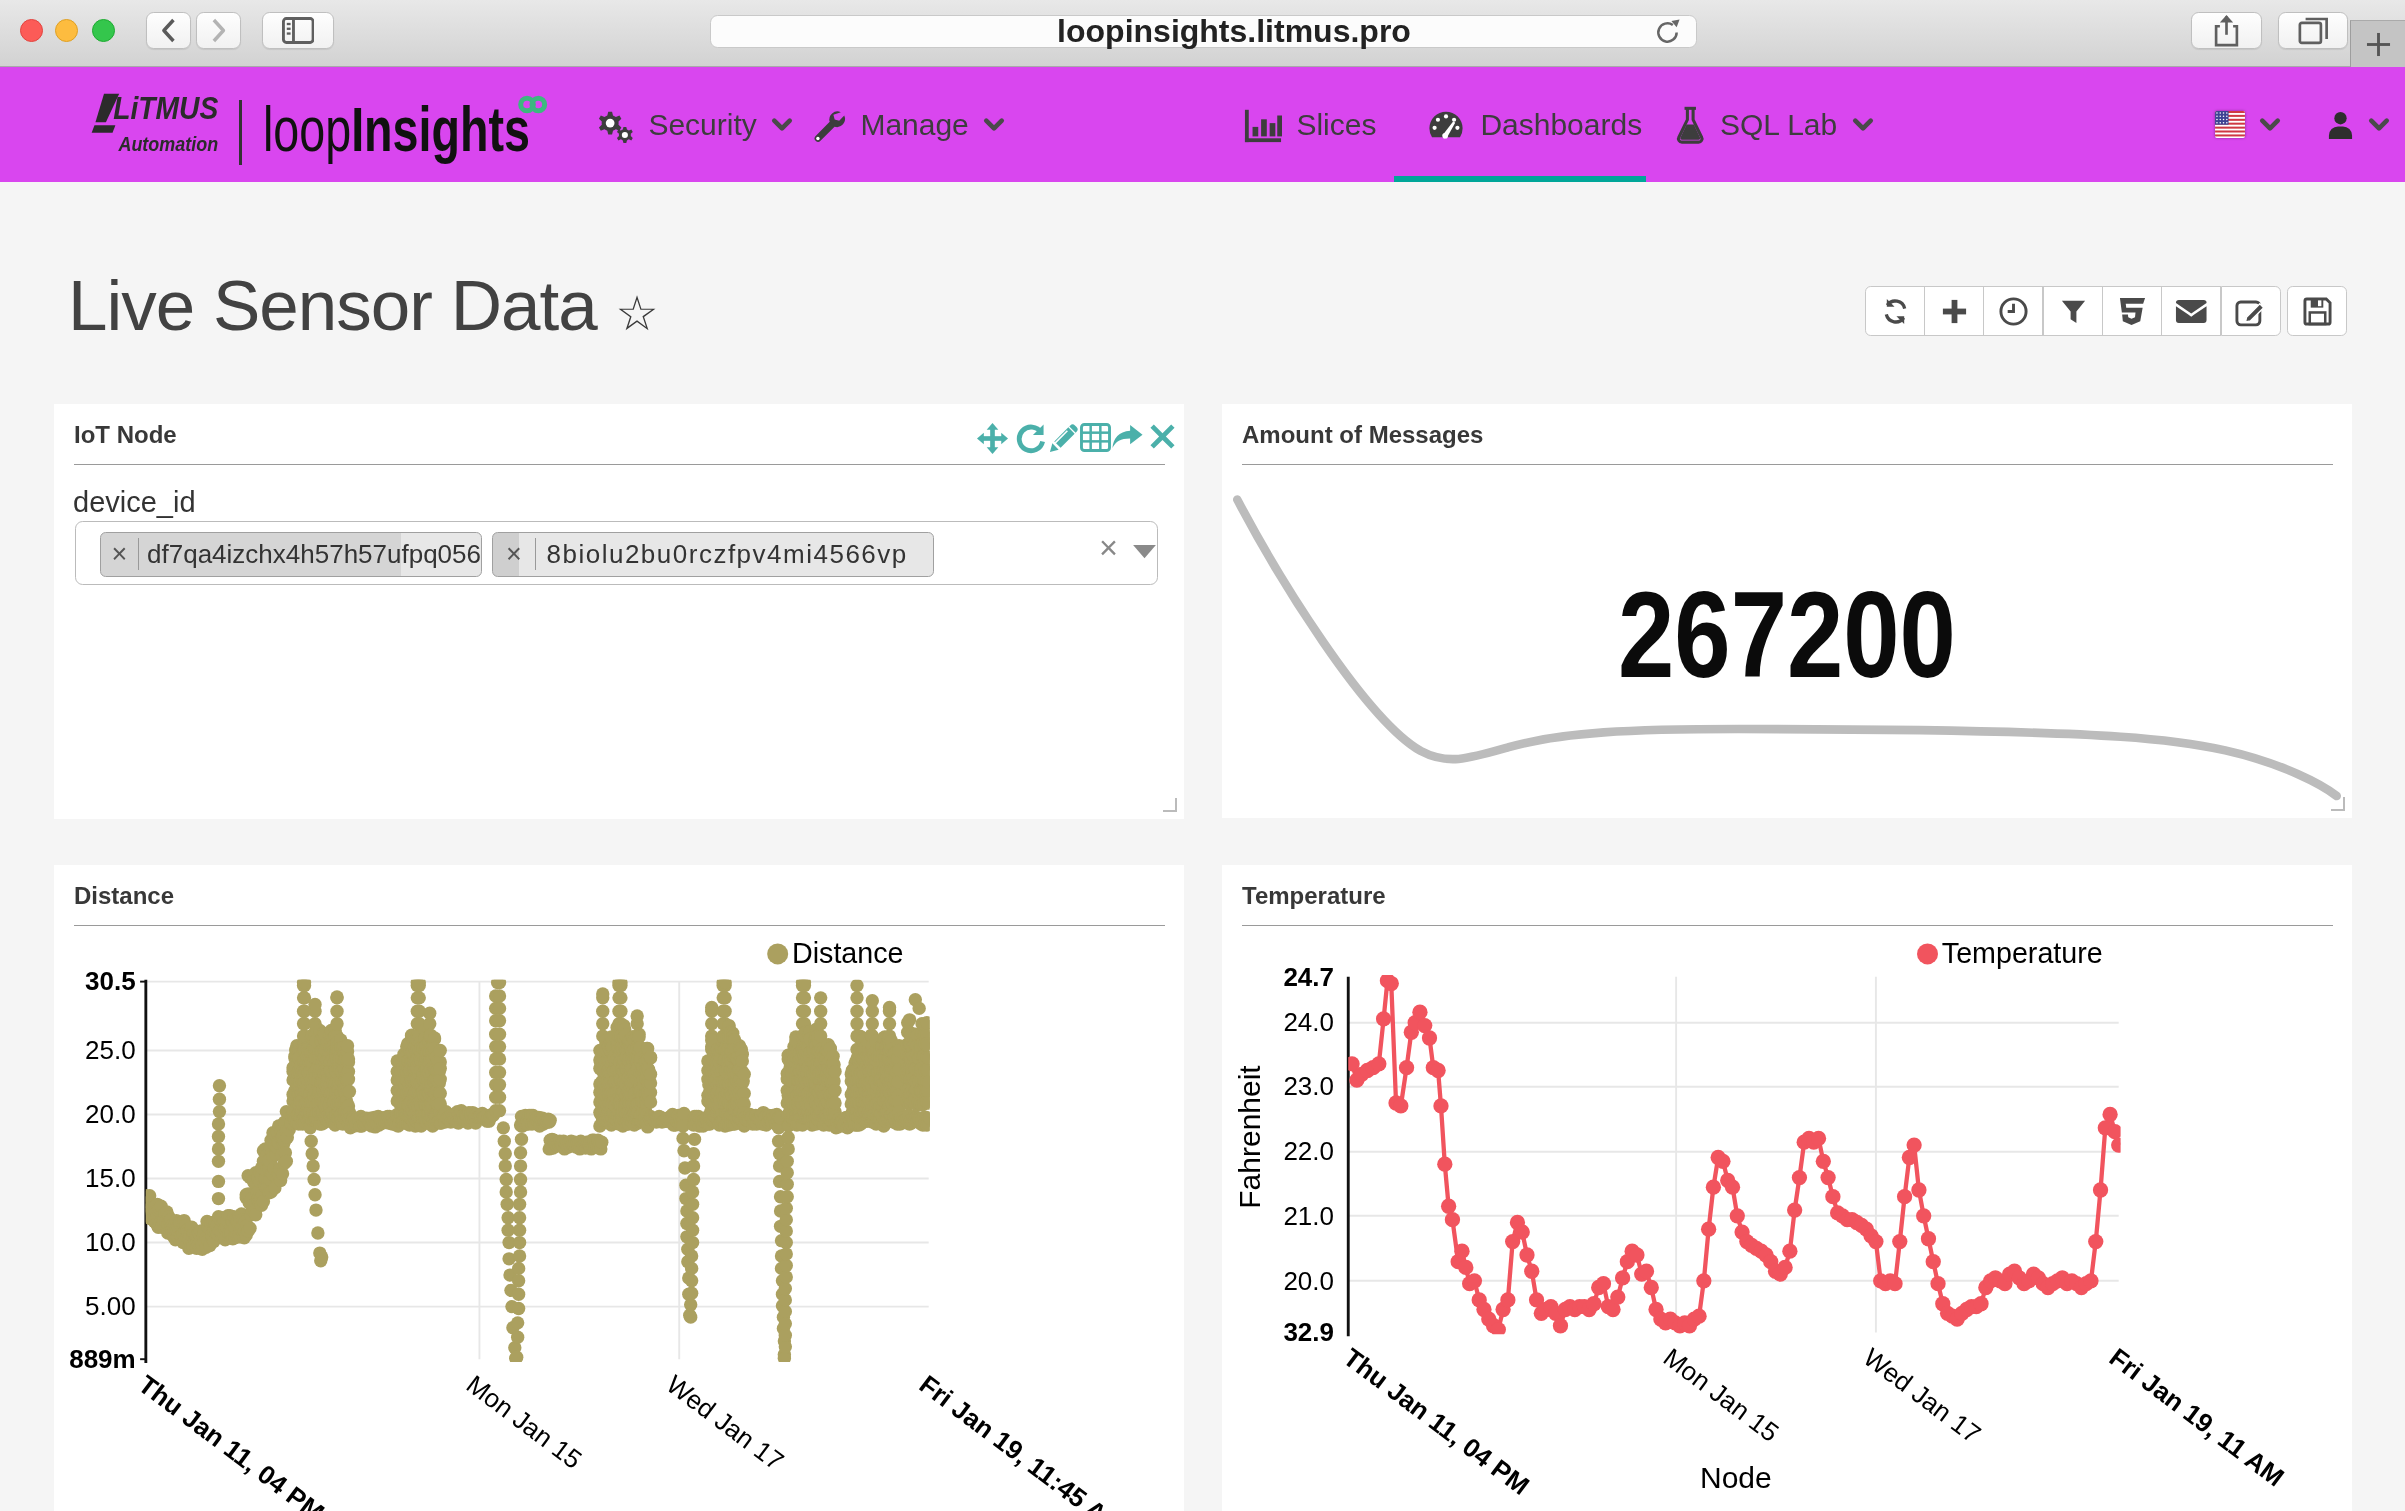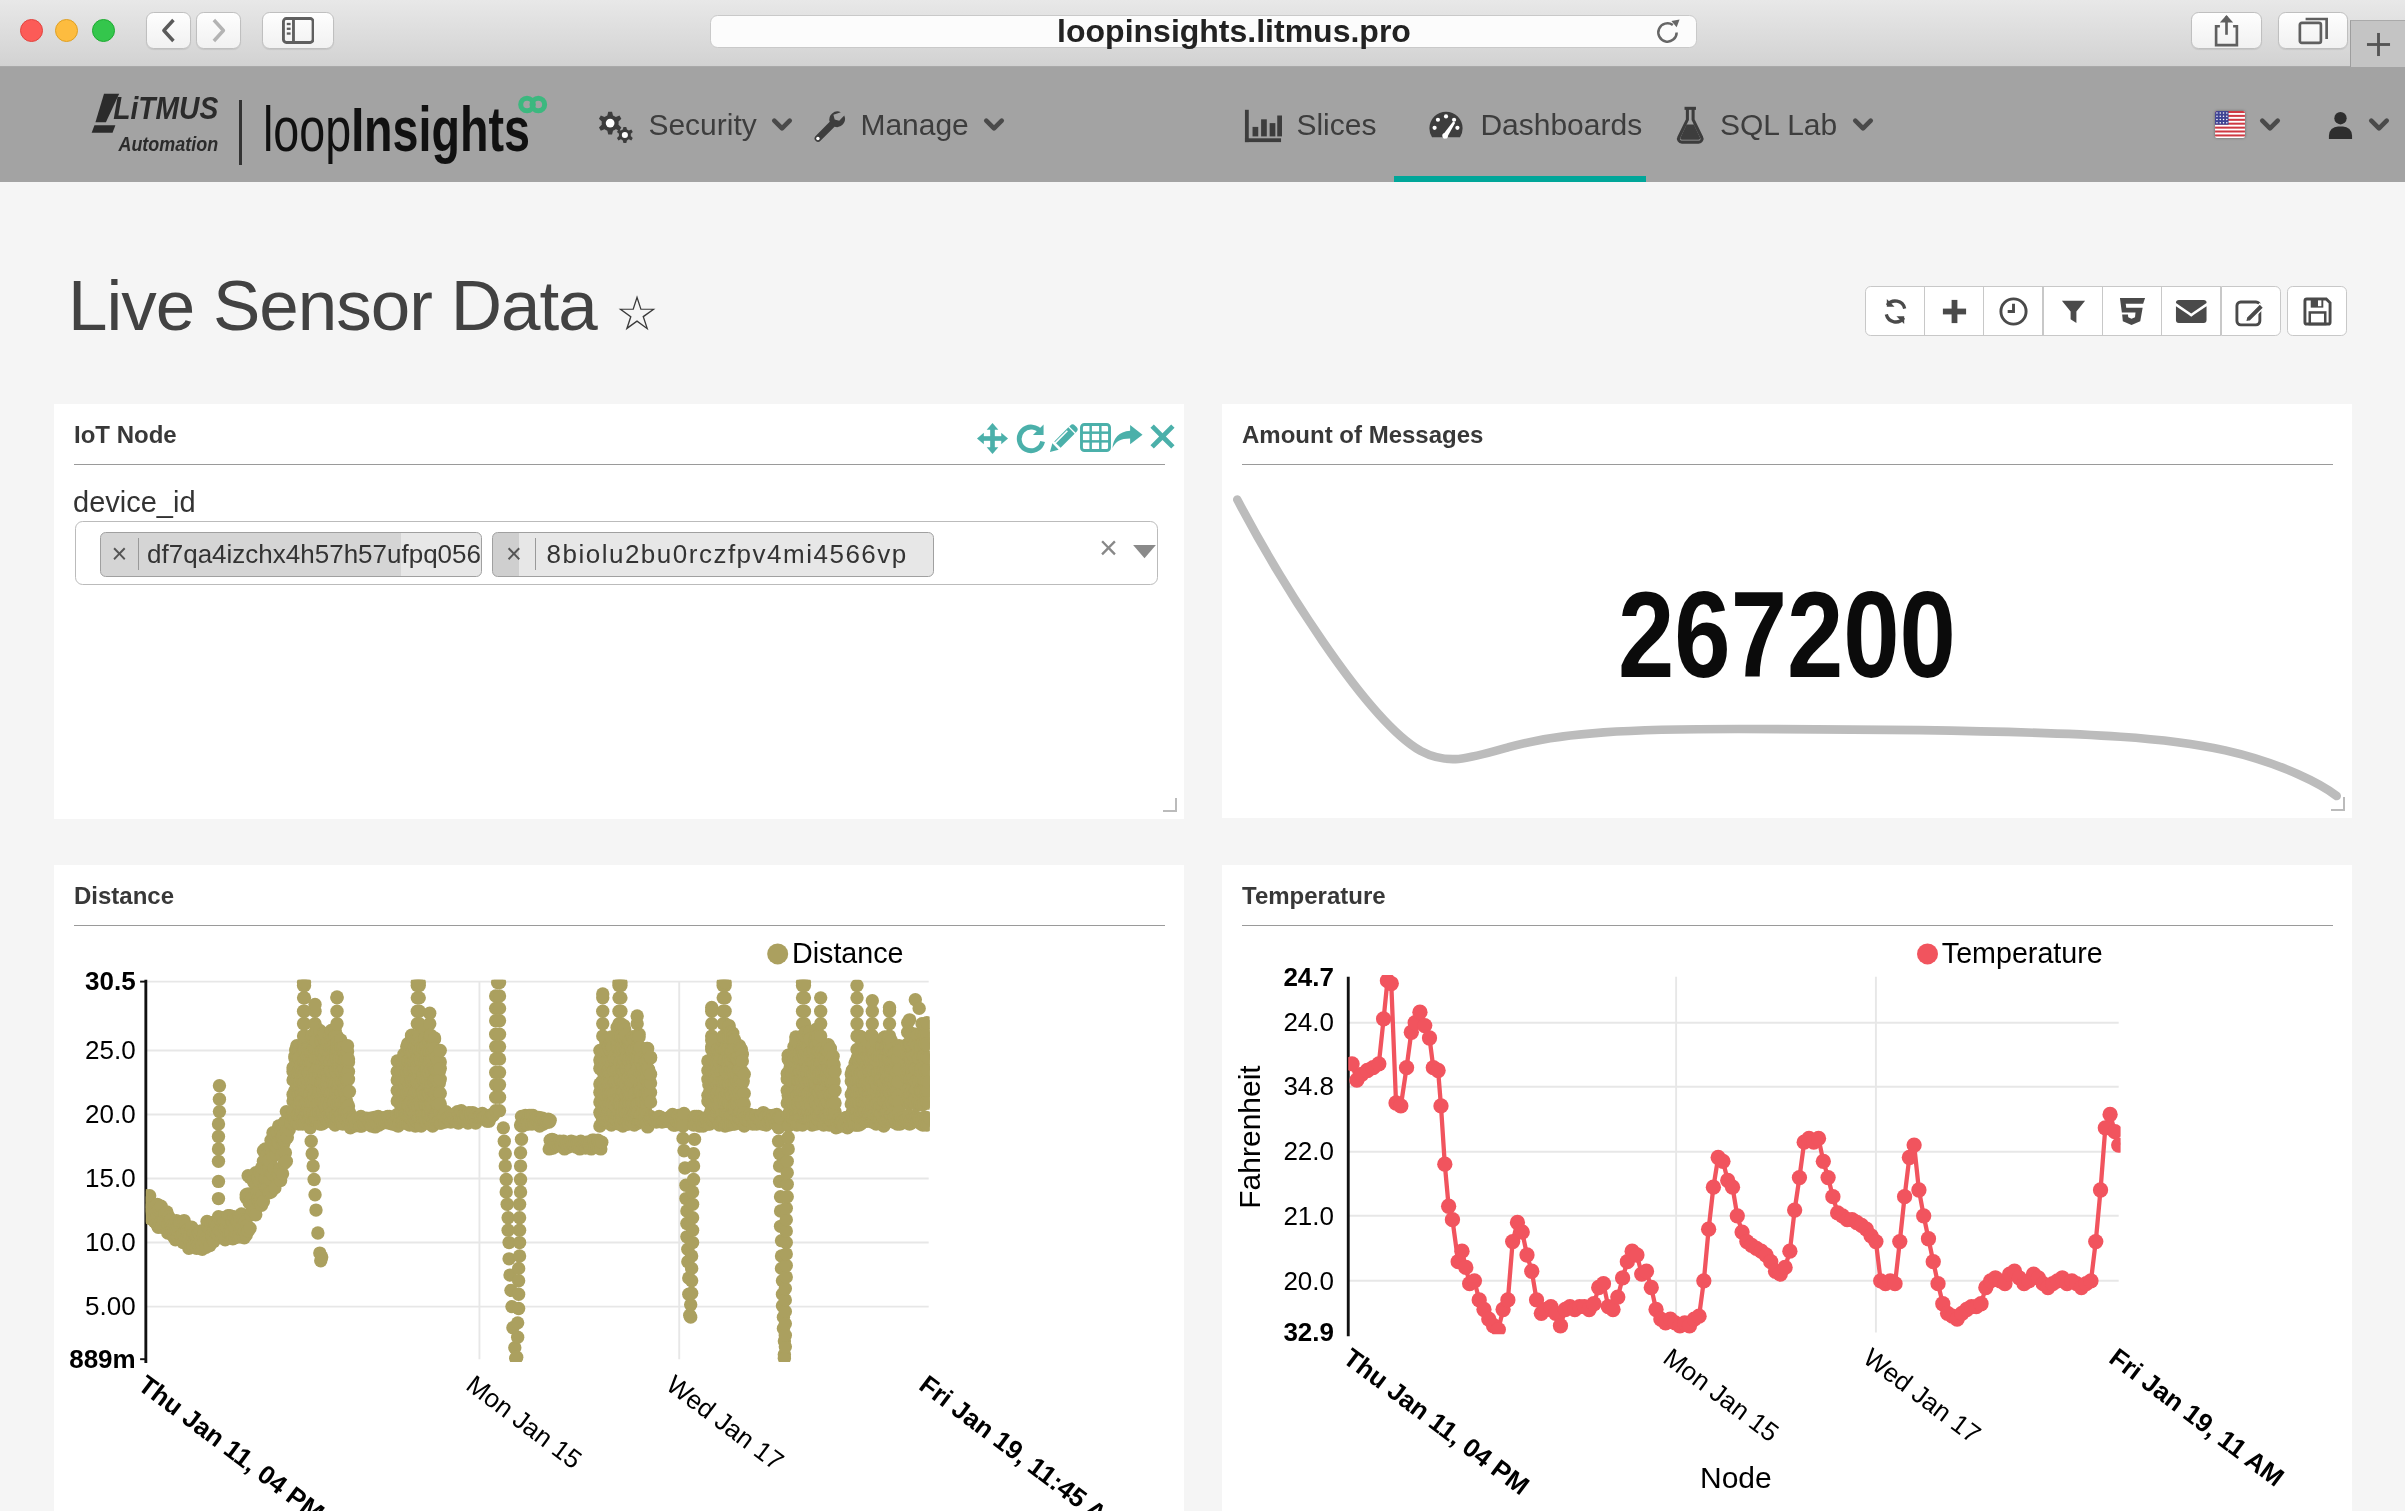--- a/index.html
+++ b/index.html
@@ -6,21 +6,21 @@
 body { background:#f5f5f5; }
 .abs { position:absolute; }
 .chrome { position:absolute; left:0; top:0; width:2405px; height:67px;
   background:linear-gradient(#e8e8e8,#d2d2d2); border-bottom:1.9px solid #a9a9a9; }
 .tl { position:absolute; top:19px; width:23px; height:23px; border-radius:50%; }
 .cbtn { position:absolute; top:12.4px; height:37px; background:linear-gradient(#fefefe,#f1f1f1);
   border:1px solid #bfbfbf; border-radius:7.6px; box-shadow:0 1px 1px rgba(0,0,0,.08);
   display:flex; align-items:center; justify-content:center; }
 .urlbar { position:absolute; left:710px; top:15.3px; width:987px; height:33px; background:#fcfcfc;
   border:1px solid #c9c9c9; border-radius:7.6px; }
-.navbar { position:absolute; left:0; top:67px; width:2405px; height:115px; background:#a3a3a3; }
+.navbar { position:absolute; left:0; top:67px; width:2405px; height:115px; background:#d946ef; }
 .navitem { position:absolute; top:0; height:115px; display:flex; align-items:center; gap:13.4px;
   color:#3d3d3d; font-size:30px; }
 .card { position:absolute; background:#fff; }
 .ptitle { position:absolute; left:20px; top:17px; font-size:24px; font-weight:bold; color:#383838; }
 .phr { position:absolute; left:20px; height:0; border-top:1.9px solid #9a9a9a; }
 .tbtn { position:absolute; top:286px; width:60px; height:50px; background:#fff; border:1px solid #c8c8c8;
   display:flex; align-items:center; justify-content:center; }
 .rsz { position:absolute; width:14.3px; height:14.3px; border-right:2.9px solid #bbb; border-bottom:2.9px solid #bbb; }
 .xlab { position:absolute; font-size:26px; color:#000; white-space:nowrap; transform-origin:0 0; transform:rotate(37deg); }
 .ylab { position:absolute; font-size:26px; color:#000; text-align:right; width:76px; }
@@ -3157,21 +3157,21 @@
 <circle cx="916" cy="265" r="7" stroke="none"></circle>
 </g>
 <circle cx="757" cy="93" r="11" fill="#aba05f"></circle>
 <text x="772" y="103" font-size="30" fill="#000">Distance</text>
 </svg>
 <div class="card" style="left:1222px;top:865px;width:1130px;height:860px;overflow:hidden;">
 <div class="ptitle">Temperature</div>
 <div class="phr" style="top:60px;width:1091px;"></div>
 <div class="ylab" style="left:36px;top:97px;font-weight:bold;">24.7</div>
 <div class="ylab" style="left:36px;top:142px;">24.0</div>
-<div class="ylab" style="left:36px;top:206px;">34.8</div>
+<div class="ylab" style="left:36px;top:206px;">23.0</div>
 <div class="ylab" style="left:36px;top:271px;">22.0</div>
 <div class="ylab" style="left:36px;top:336px;">21.0</div>
 <div class="ylab" style="left:36px;top:401px;">20.0</div>
 <div class="ylab" style="left:36px;top:452px;font-weight:bold;">32.9</div>
 <div class="abs" style="left:-49px;top:255px;font-size:30px;color:#000;transform:rotate(-90deg);transform-origin:center;width:153px;text-align:center;">Fahrenheit</div>
 <div class="xlab" style="left:134px;top:477px;font-weight:bold;">Thu Jan 11, 04 PM</div>
 <div class="xlab" style="left:454px;top:477px;">Mon Jan 15</div>
 <div class="xlab" style="left:654px;top:477px;">Wed Jan 17</div>
 <div class="xlab" style="left:900px;top:477px;font-weight:bold;">Fri Jan 19, 11 AM</div>
 <div class="abs" style="left:478px;top:596px;font-size:30px;color:#000;">Node</div>

